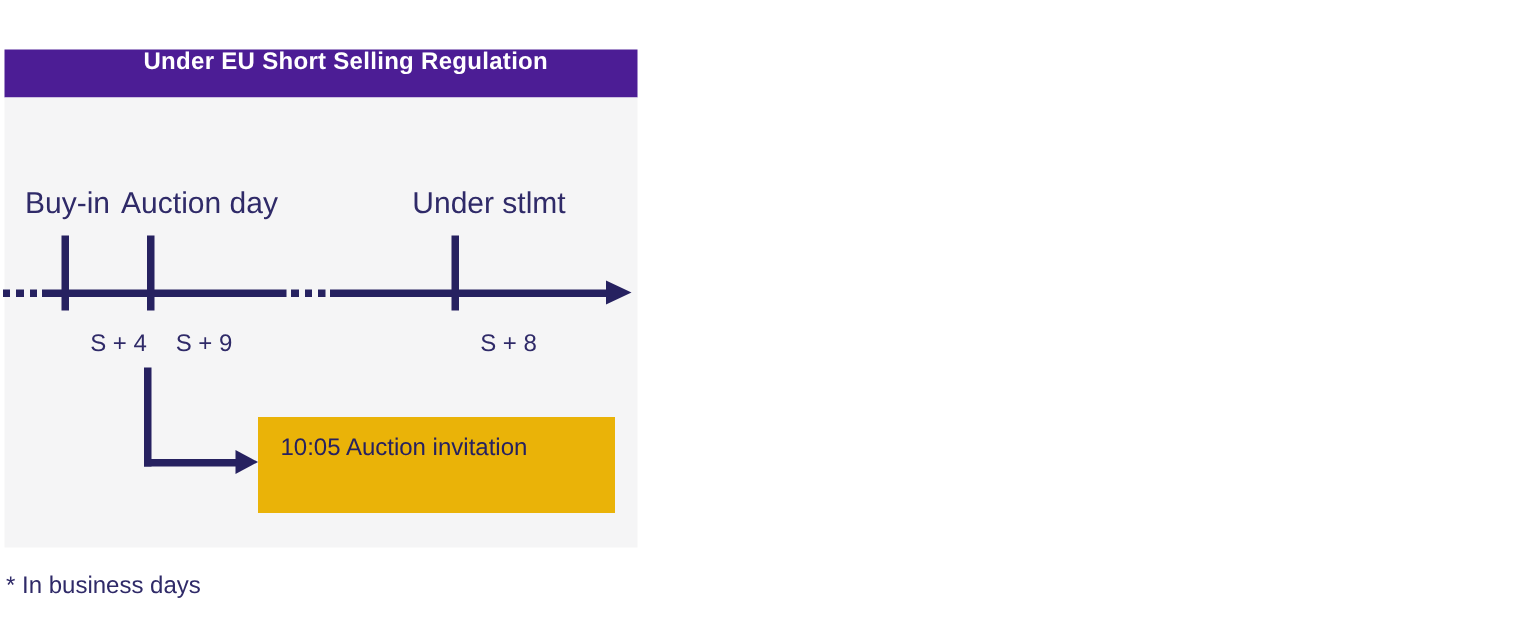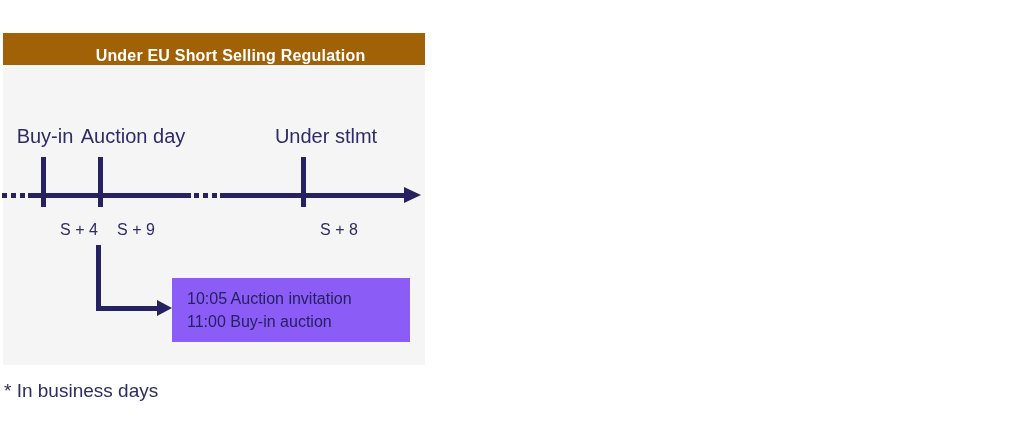--- a/index.html
+++ b/index.html
@@ -2,22 +2,22 @@
 <html><head>
 <meta charset="utf-8">
 <style>
   * { margin: 0; padding: 0; box-sizing: border-box; }
   html, body { width: 1024px; height: 427px; background: #ffffff; overflow: hidden; }
   body { font-family: "Liberation Sans", "DejaVu Sans", sans-serif; }
   .canvas { position: relative; width: 1024px; height: 427px; background: #ffffff; }
 
   .header-band {
     position: absolute; left: 3px; top: 33px; width: 422px; height: 32px;
-    background: #a16207; color: #ffffff;
-    display: flex; align-items: flex-end; justify-content: center; padding-left: 33px;
+    background: #4c1d95; color: #ffffff;
+    display: flex; align-items: flex-start; justify-content: center; padding-left: 33px;
   }
   .header-band span { font-size: 16px; font-weight: bold; letter-spacing: 0.2px; }
 
   .panel {
     position: absolute; left: 3px; top: 65px; width: 422px; height: 300px;
     background: #f5f5f6;
   }
 
   .ms-label {
     position: absolute; top: 126px; transform: translateX(-50%);
@@ -41,27 +41,27 @@
   .conn-v { position: absolute; left: 96px; top: 245px; width: 5px; height: 66px; background: #262160; }
   .conn-h { position: absolute; left: 96px; top: 306px; width: 62px; height: 5px; background: #262160; }
   .conn-arrowhead {
     position: absolute; left: 157px; top: 300px; width: 0; height: 0;
     border-top: 8px solid transparent; border-bottom: 8px solid transparent;
     border-left: 15px solid #262160;
   }
 
   .callout {
     position: absolute; left: 172px; top: 278px; width: 238px; height: 64px;
-    background: #8b5cf6; color: #262160;
+    background: #eab308; color: #262160;
     padding: 9px 0 0 15px; font-size: 16px; line-height: 23px;
   }
 
   .footnote {
     position: absolute; left: 4px; top: 381px;
-    font-size: 19px; color: #2f2a68; line-height: 20px;
+    font-size: 16px; color: #2f2a68; line-height: 20px;
   }
 </style>
 </head>
 <body>
 
 <div class="canvas">
 
   <div class="header-band">
     <span>Under EU Short Selling Regulation</span>
   </div>
@@ -85,18 +85,17 @@
   <div class="day-label" style="left:43px">S + 4</div>
   <div class="day-label" style="left:100px">S + 9</div>
   <div class="day-label" style="left:303px">S + 8</div>
 
   <div class="conn-v"></div>
   <div class="conn-h"></div>
   <div class="conn-arrowhead"></div>
 
   <div class="callout">
     <div>10:05 Auction invitation</div>
-    <div>11:00 Buy-in auction</div>
   </div>
 
   <div class="footnote">* In business days</div>
 
 </div>
 
 </body></html>

